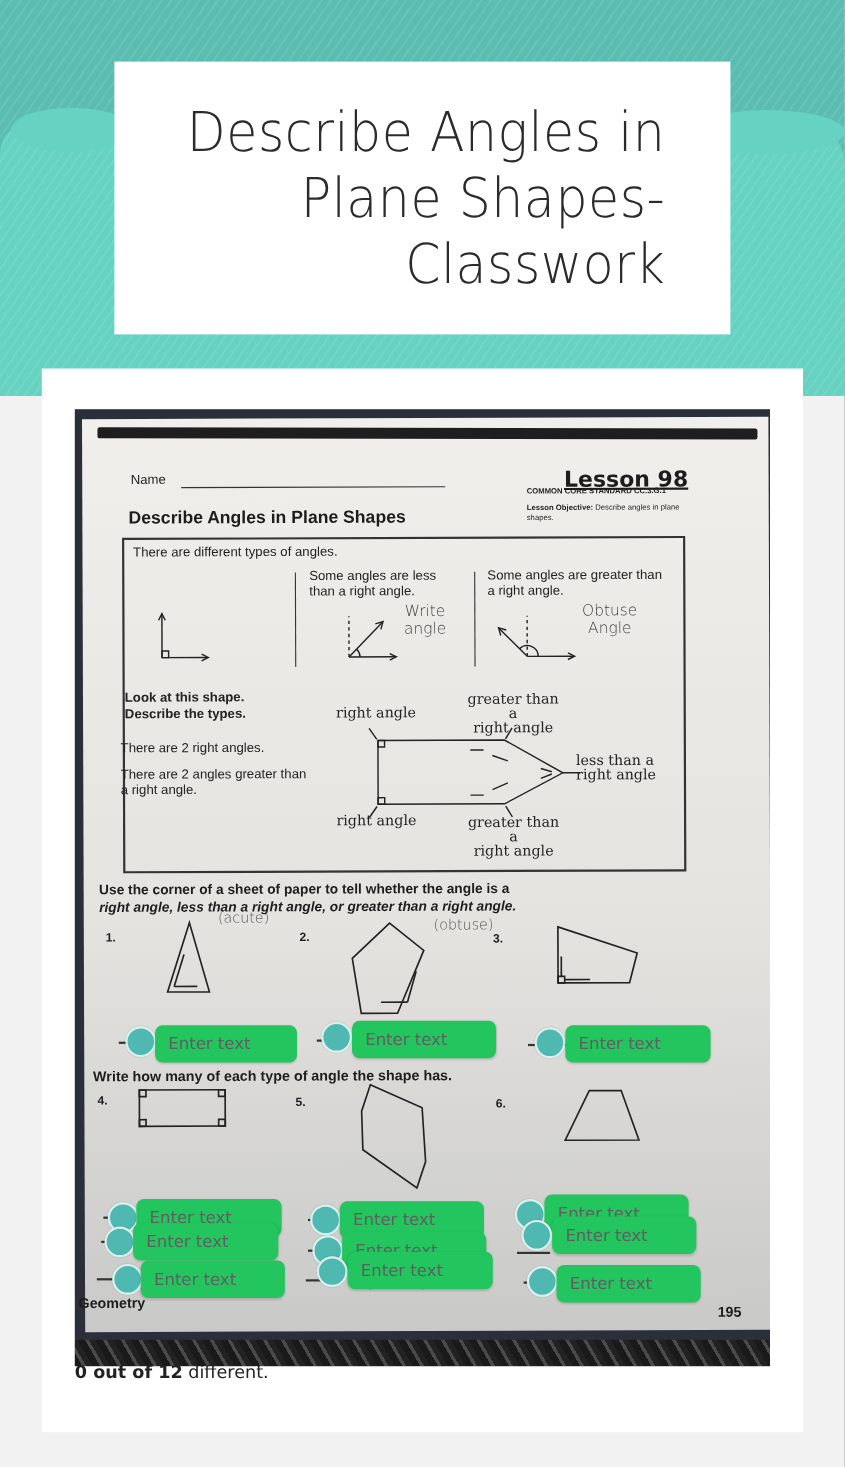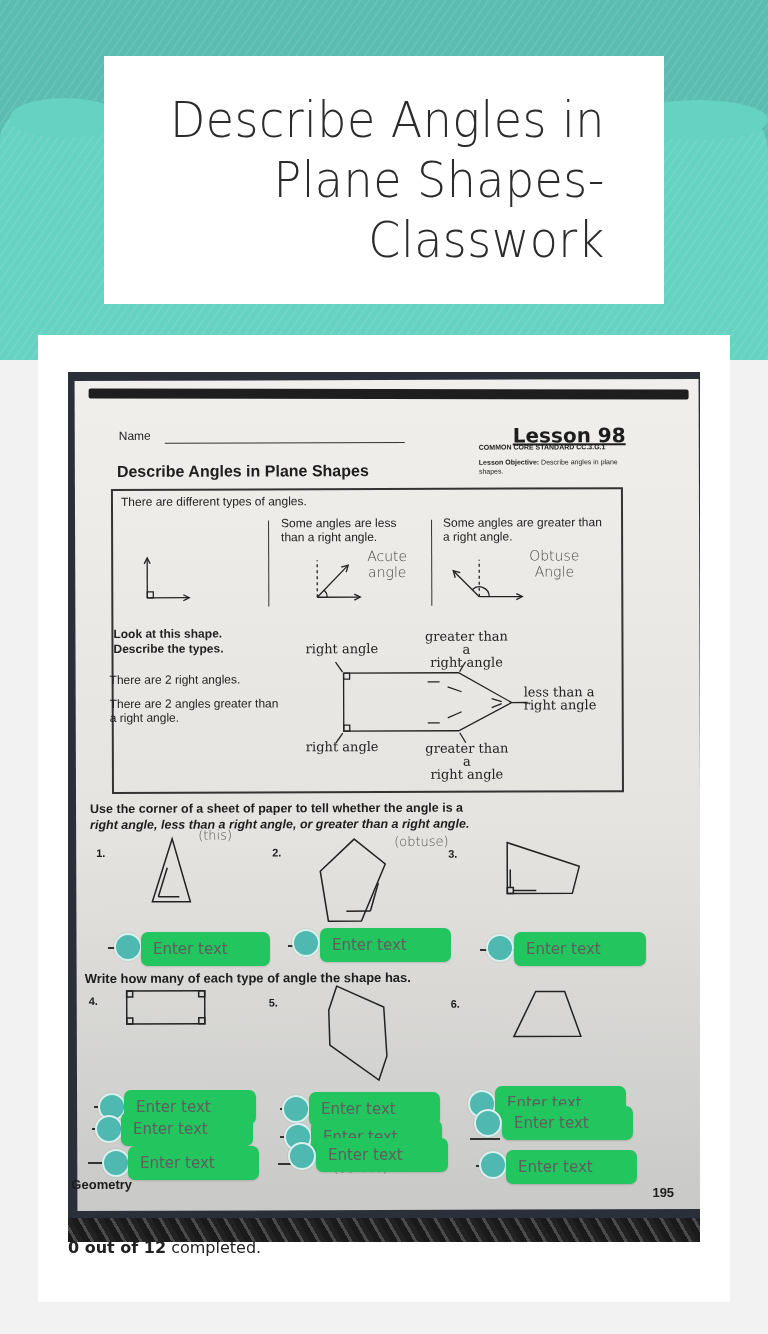--- a/index.html
+++ b/index.html
@@ -132,21 +132,21 @@
 
     <div class="box1">
       <span class="txt" style="left:8px;top:4px;">There are different types of angles.</span>
 
       <div class="vdiv" style="left:155px;top:30px;height:86px;"></div>
       <div class="txt" style="left:168px;top:26px;width:140px;line-height:14px;">Some angles are less than a right angle.</div>
       <div class="vdiv" style="left:318px;top:30px;height:86px;"></div>
       <div class="txt" style="left:330px;top:26px;width:160px;line-height:14px;">Some angles are greater than a right angle.</div>
 
       <div class="hw" style="left:254px;top:58px;text-align:center;">
-        <div>Acute</div>
+        <div>Write</div>
         <div>angle</div>
       </div>
       <div class="hw" style="left:416px;top:58px;text-align:center;">
         <div>Obtuse</div>
         <div>Angle</div>
       </div>
 
       <svg style="position:absolute;left:0;top:0;" width="512" height="305">
         <g stroke="#222" stroke-width="1.3" fill="none">
 
@@ -212,21 +212,21 @@
       <div class="lbl" style="left:410px;top:196px;text-align:left;">
         <div>less than a</div>
         <div>right angle</div>
       </div>
     </div>
 
     <div class="ws ws-instr">
       <div>Use the corner of a sheet of paper to tell whether the angle is a</div>
       <div style="font-style:italic;">right angle, less than a right angle, or greater than a right angle.</div>
     </div>
-    <span class="hw-note" style="left:122px;top:447px;">(this)</span>
+    <span class="hw-note" style="left:122px;top:447px;">(acute)</span>
     <span class="hw-note" style="left:318px;top:454px;">(obtuse)</span>
 
     <span class="ws ws-num" style="left:20px;top:466px;">1.</span>
     <span class="ws ws-num" style="left:196px;top:466px;">2.</span>
     <span class="ws ws-num" style="left:372px;top:468px;">3.</span>
 
     <svg style="position:absolute;left:0;top:0;" width="624" height="830">
       <g stroke="#222" stroke-width="1.5" fill="none">
 
         <polygon points="96,458 76,521 114,521"></polygon>
@@ -323,14 +323,14 @@
   <div class="dot" style="left:4px;top:3px;"></div>
   <input style="left: 32px; top: 0px; width: 131px;" type="text" placeholder="Enter text">
 </div>
 <div class="answer" style="left:476px;top:1148px;">
   <div class="dash" style="left:0;top:17px;width:30px;"></div>
   <div class="dot" style="left:3px;top:3px;"></div>
   <input style="left: 30px; top: 2px; width: 131px;" type="text" placeholder="Enter text">
 </div>
 
 <div class="status">
-  <b>0 out of 12</b><span> completed.</span>
+  <b>0 out of 12</b><span> different.</span>
 </div>
 
 </body></html>

